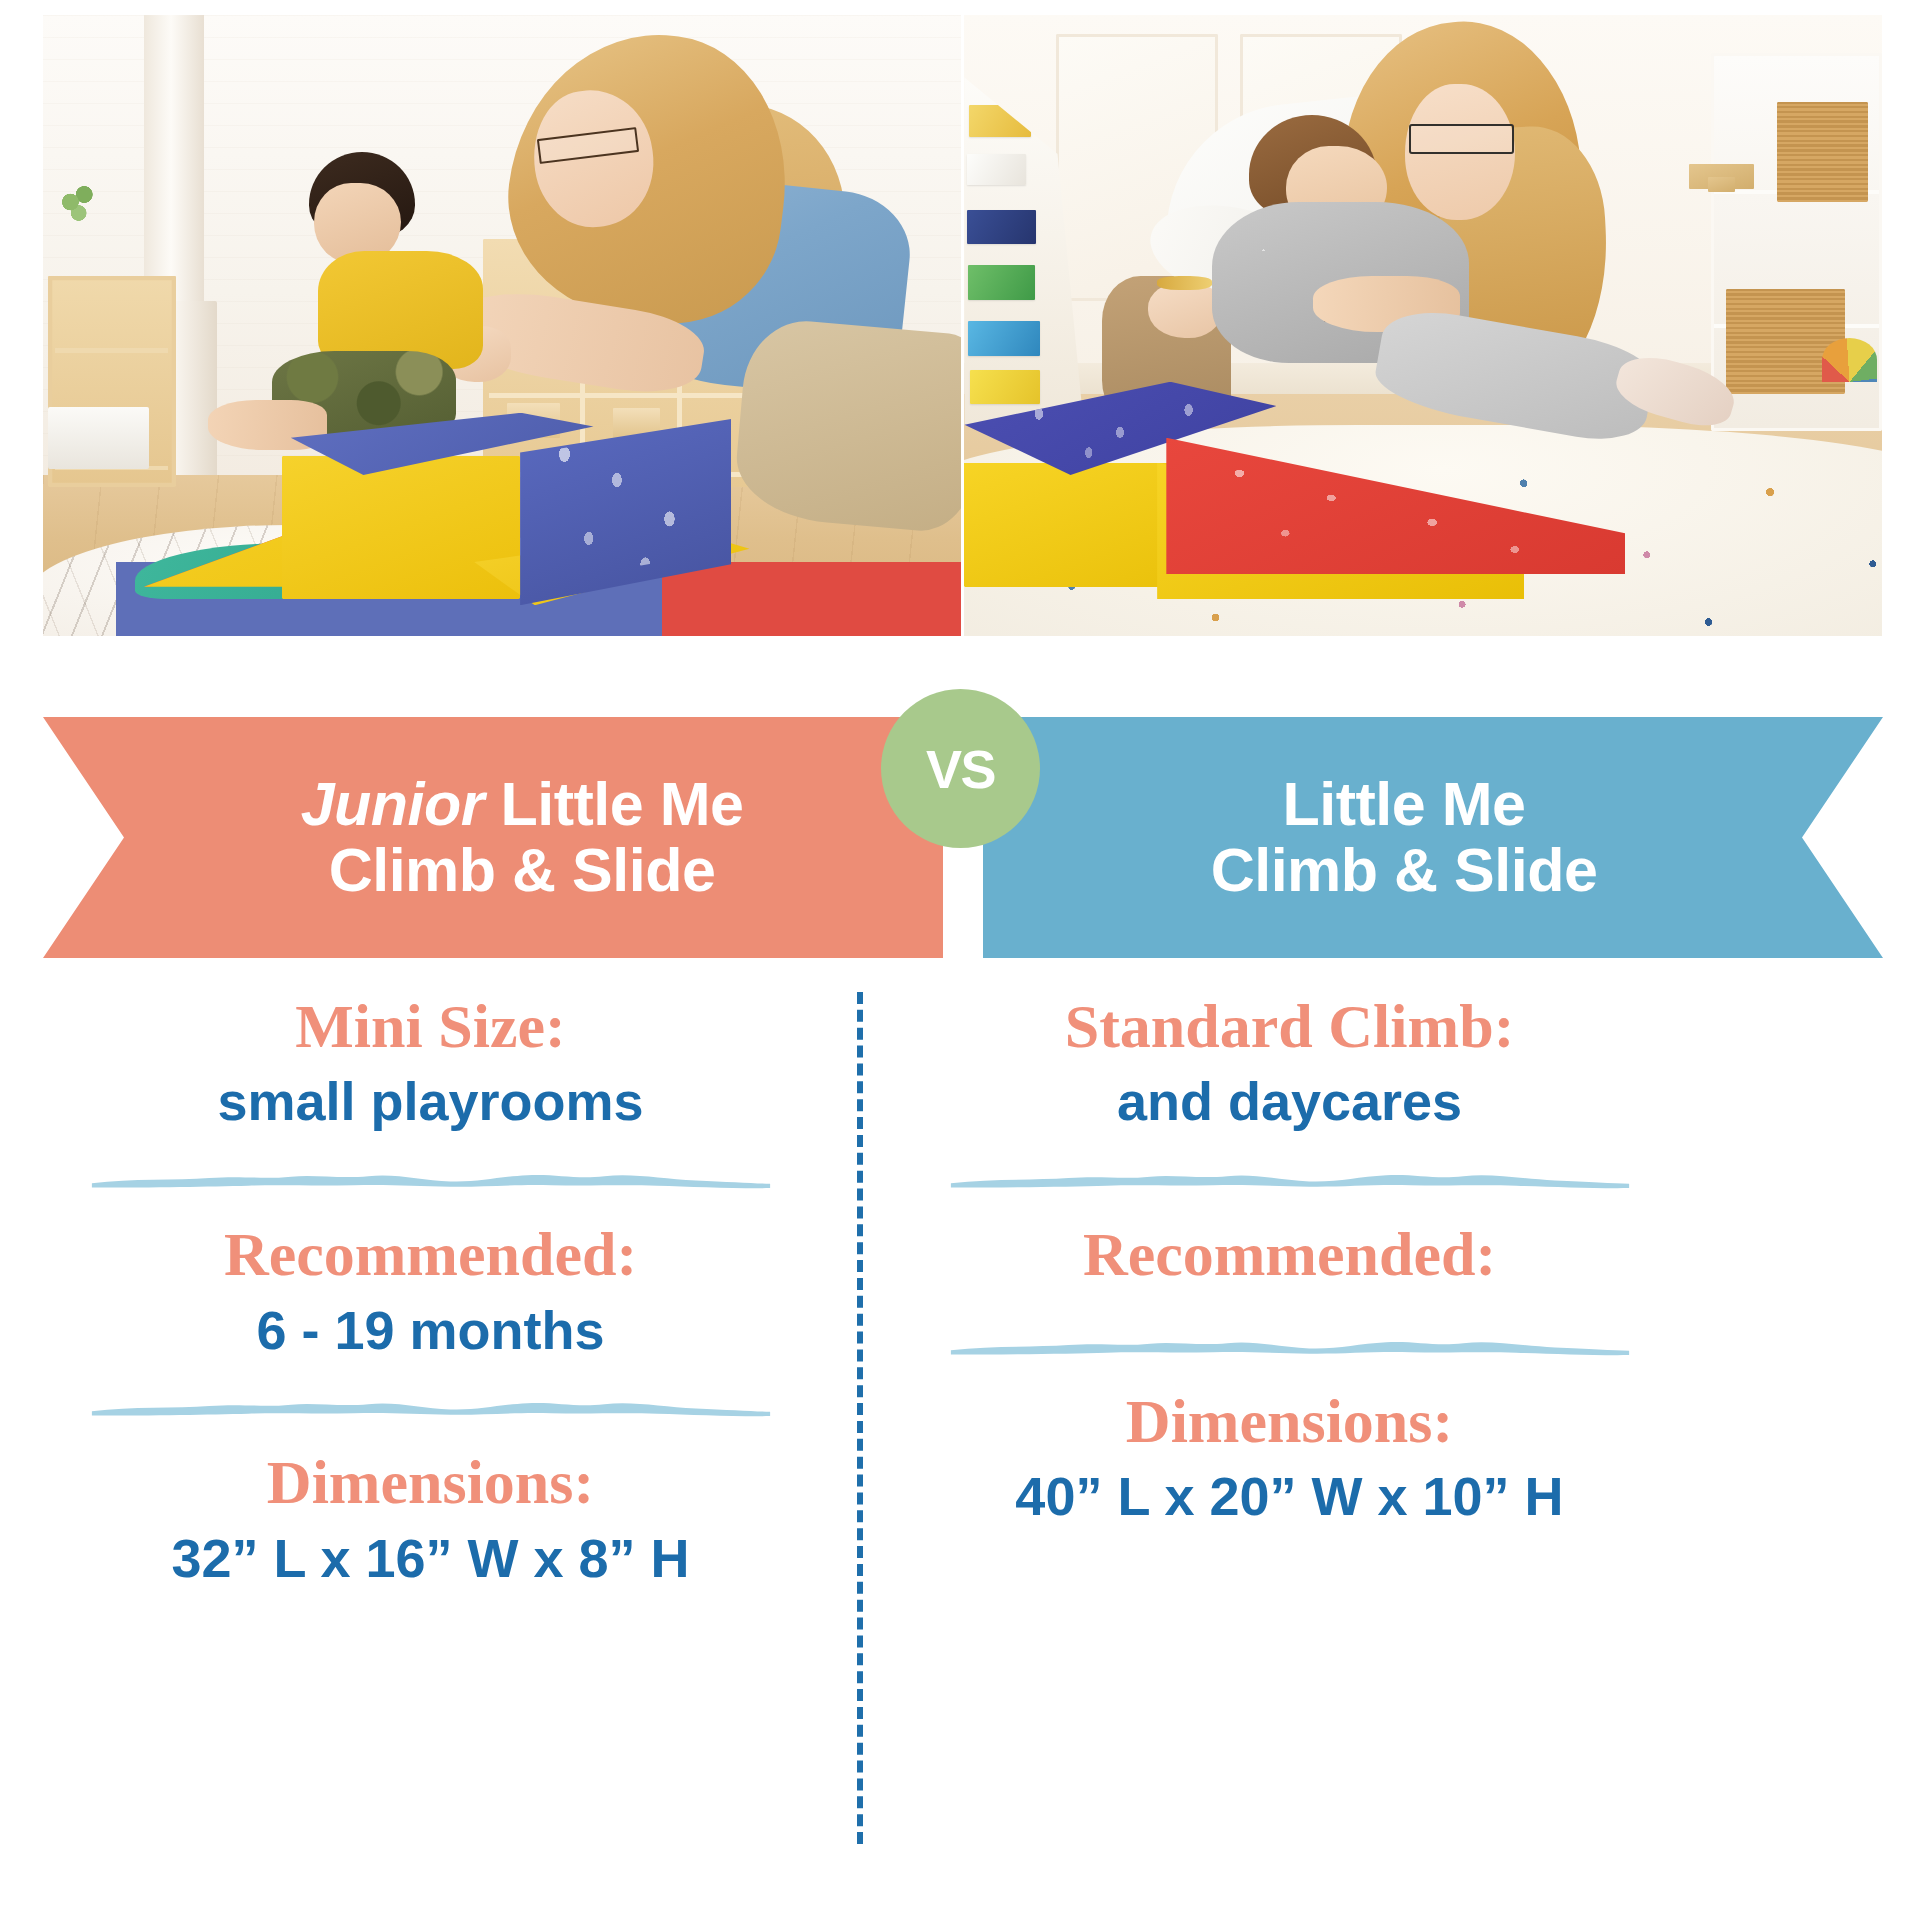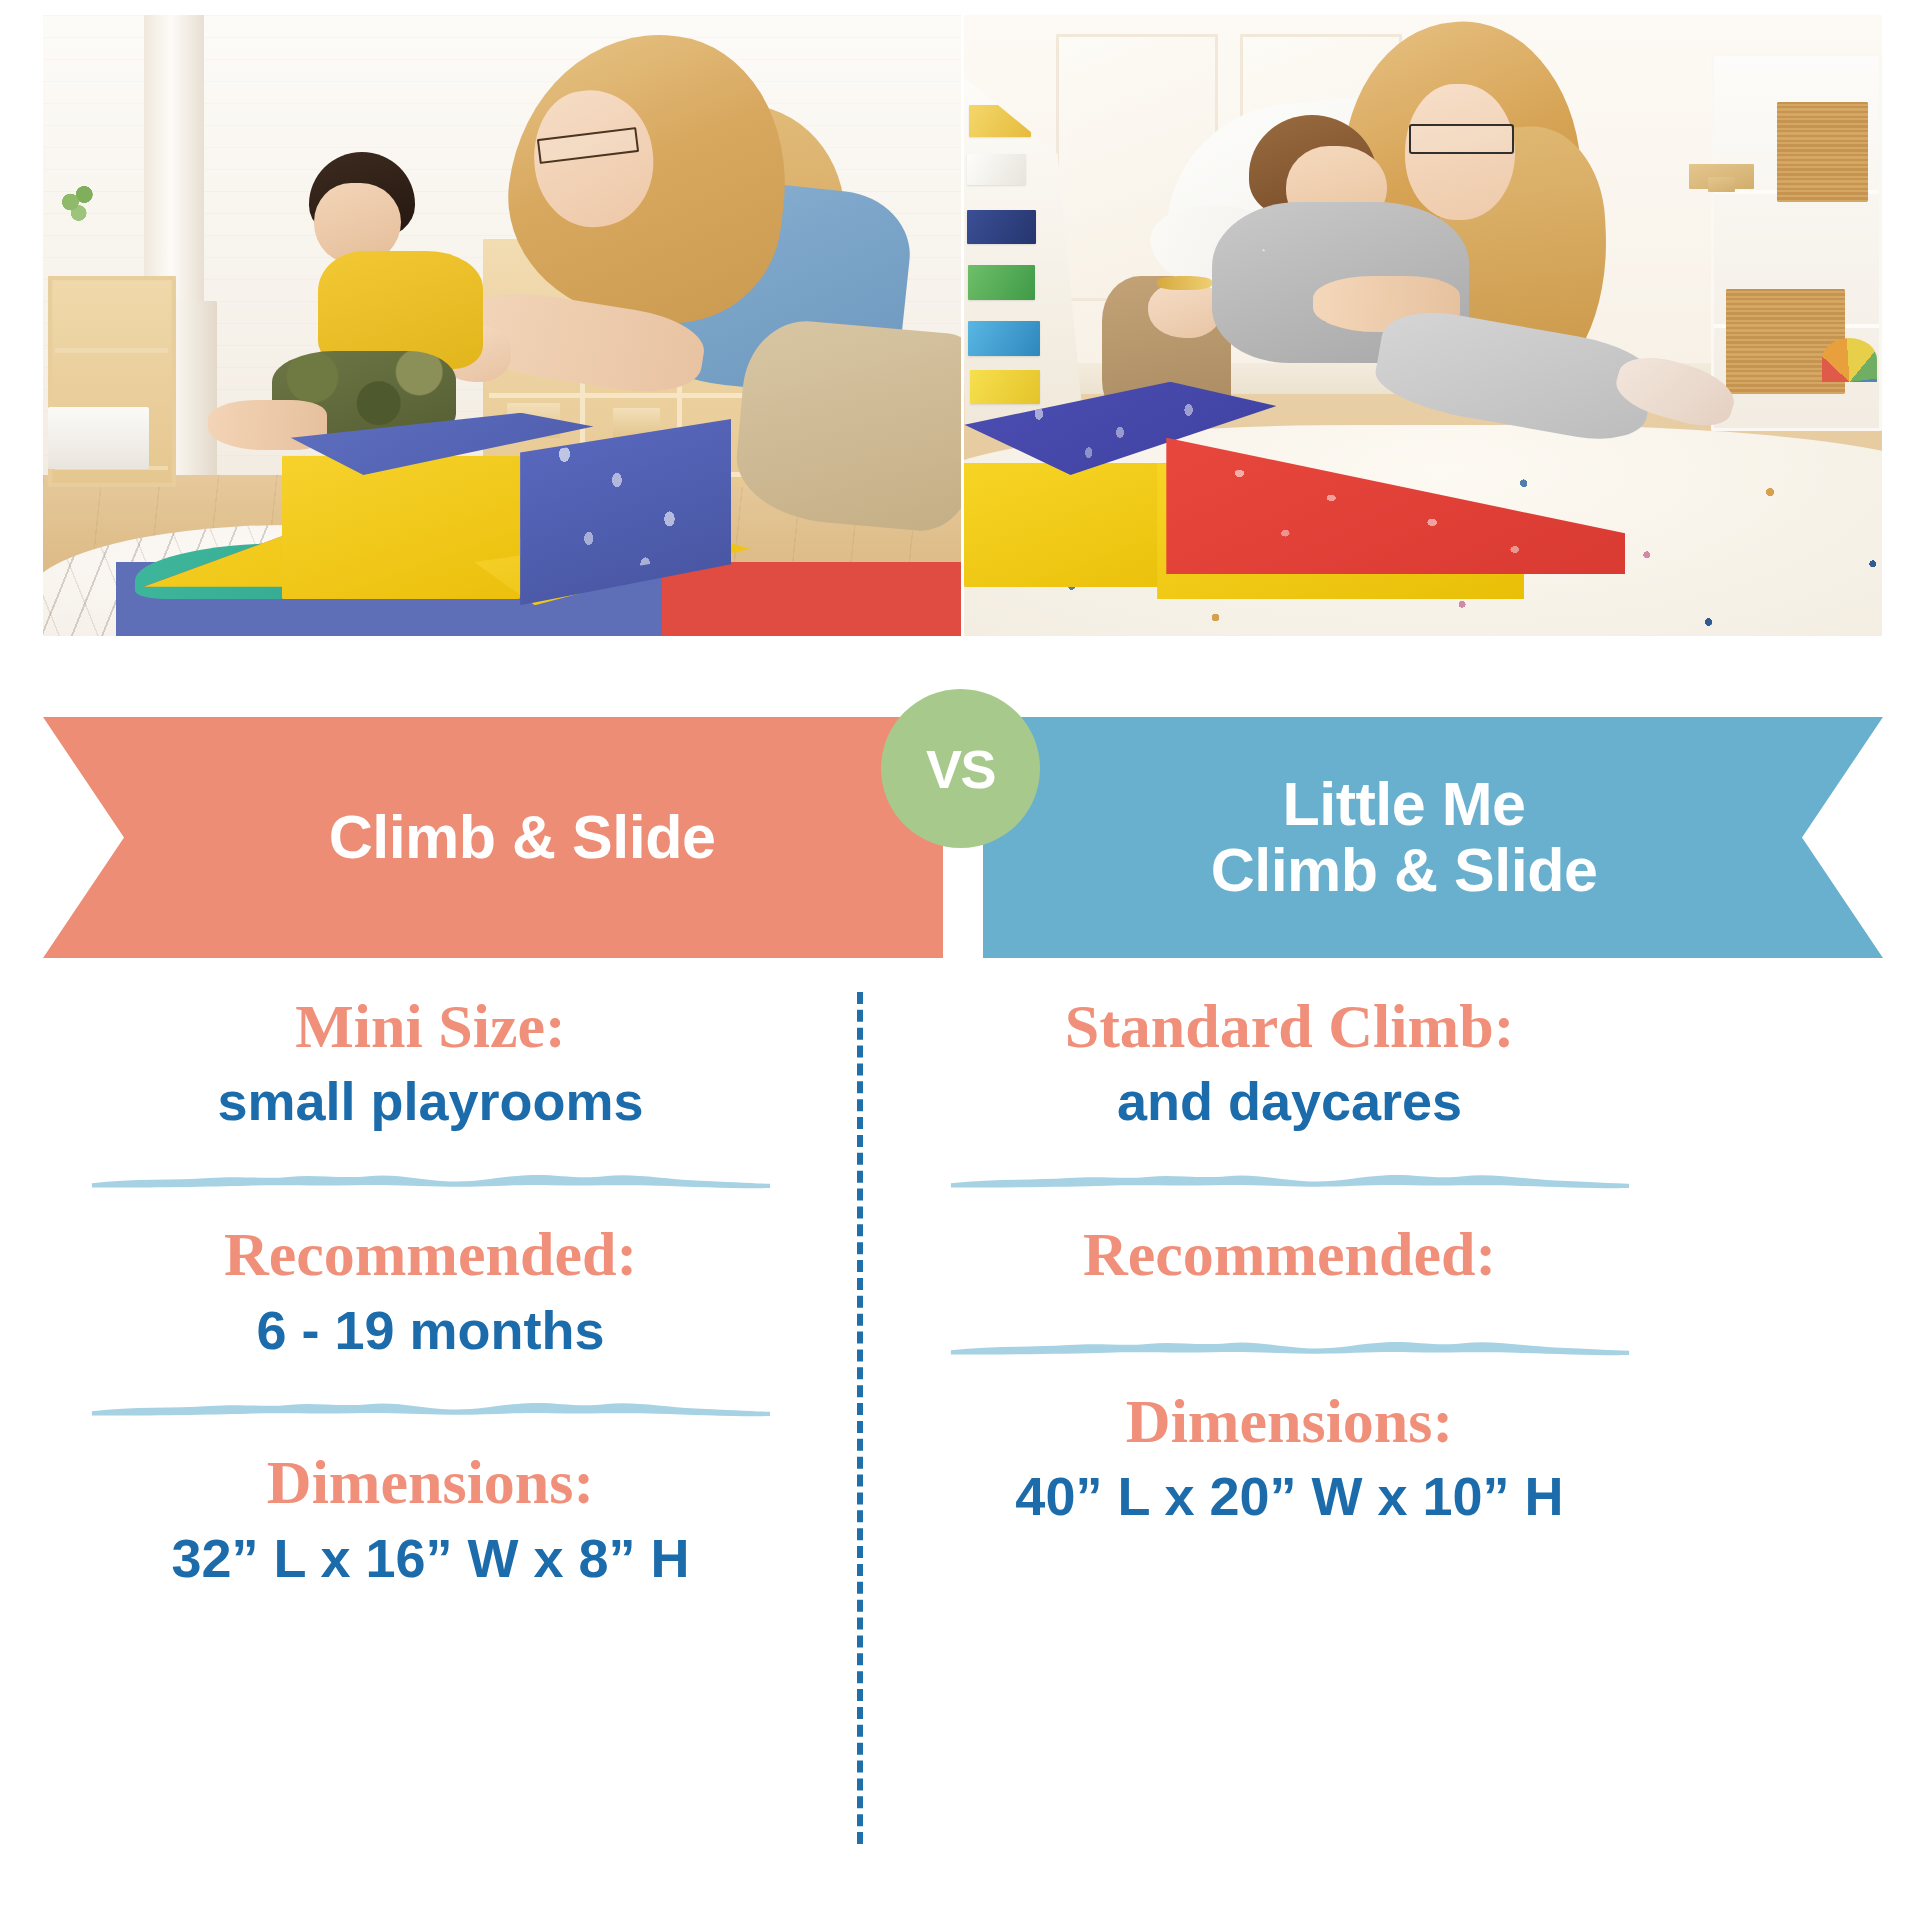--- a/index.html
+++ b/index.html
@@ -376,20 +376,21 @@
     <div class="yelLeft"></div>
     <div class="blueTop"></div>
     <div class="yelFront"></div>
     <div class="redRamp"></div>
   </div>
 </div>
 
 <div class="banner">
   <div class="bn bn-left">
     <div class="bn-title">
+      <div><em>Junior</em><span> Little Me</span></div>
       <div>Climb &amp; Slide</div>
     </div>
   </div>
   <div class="bn bn-right">
     <div class="bn-title">
       <div>Little Me</div>
       <div>Climb &amp; Slide</div>
     </div>
   </div>
 </div>

